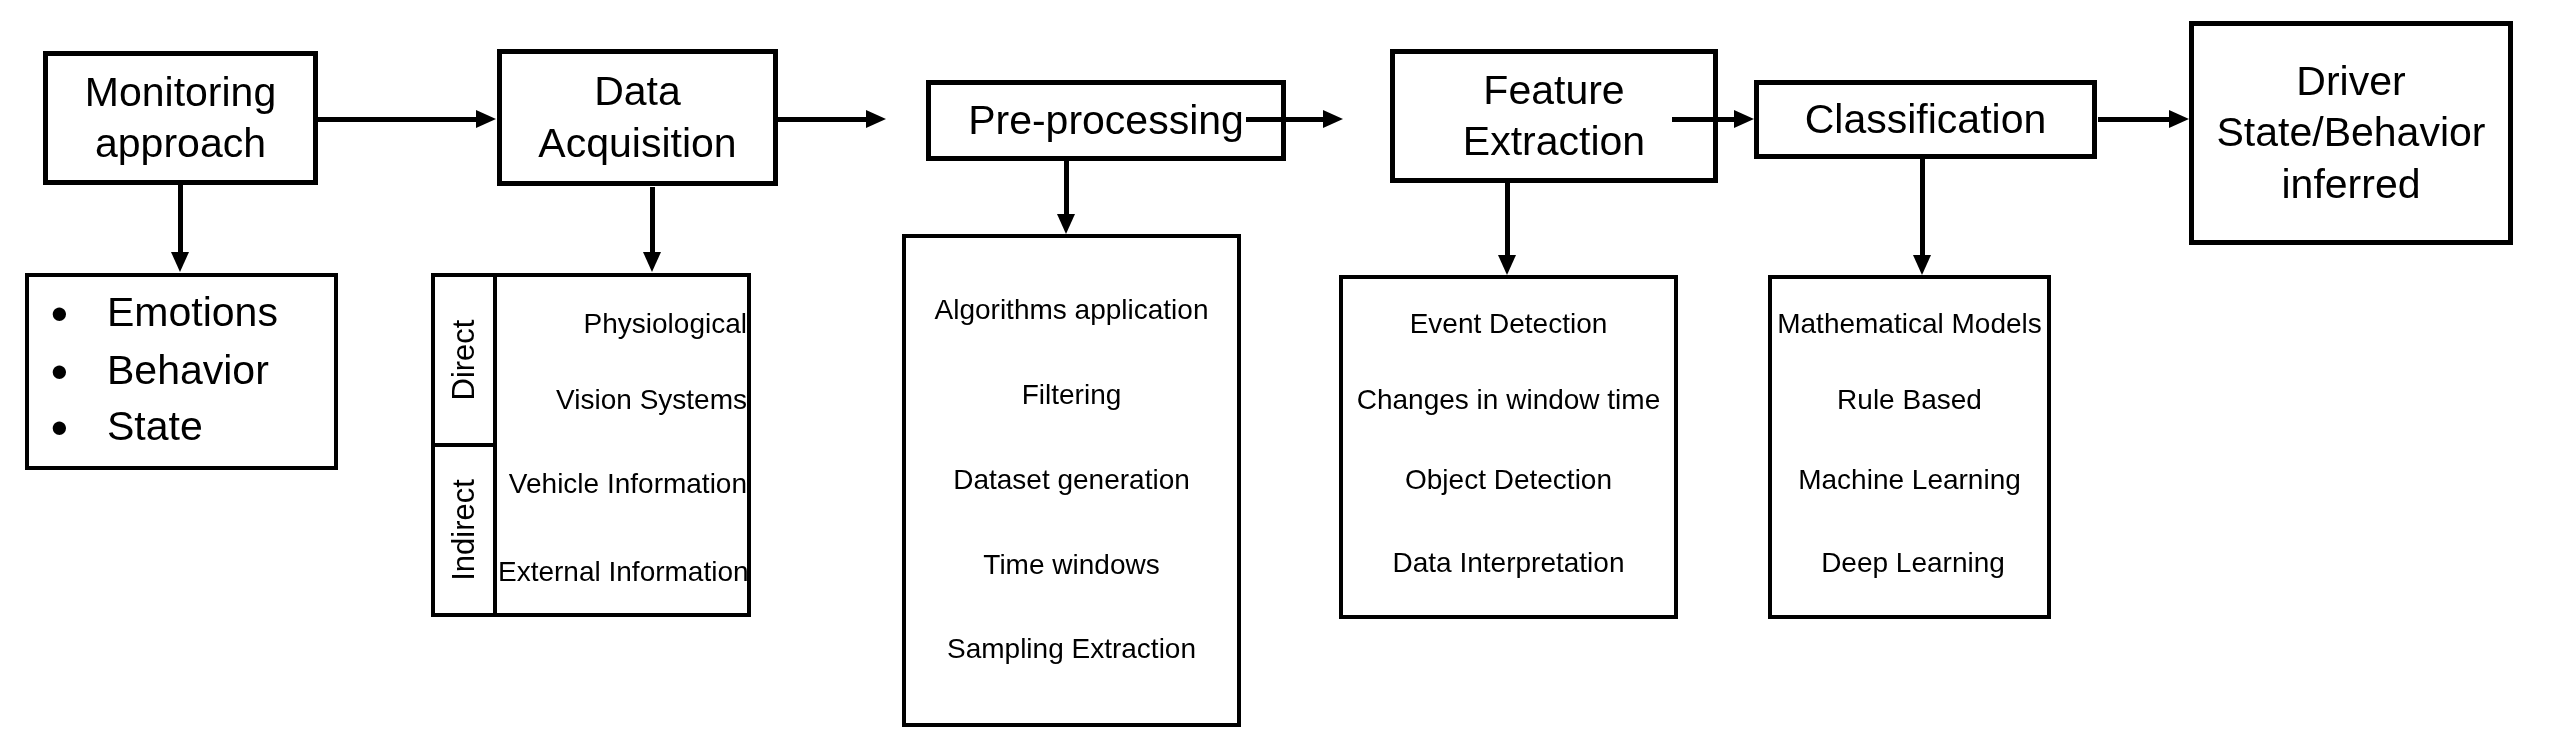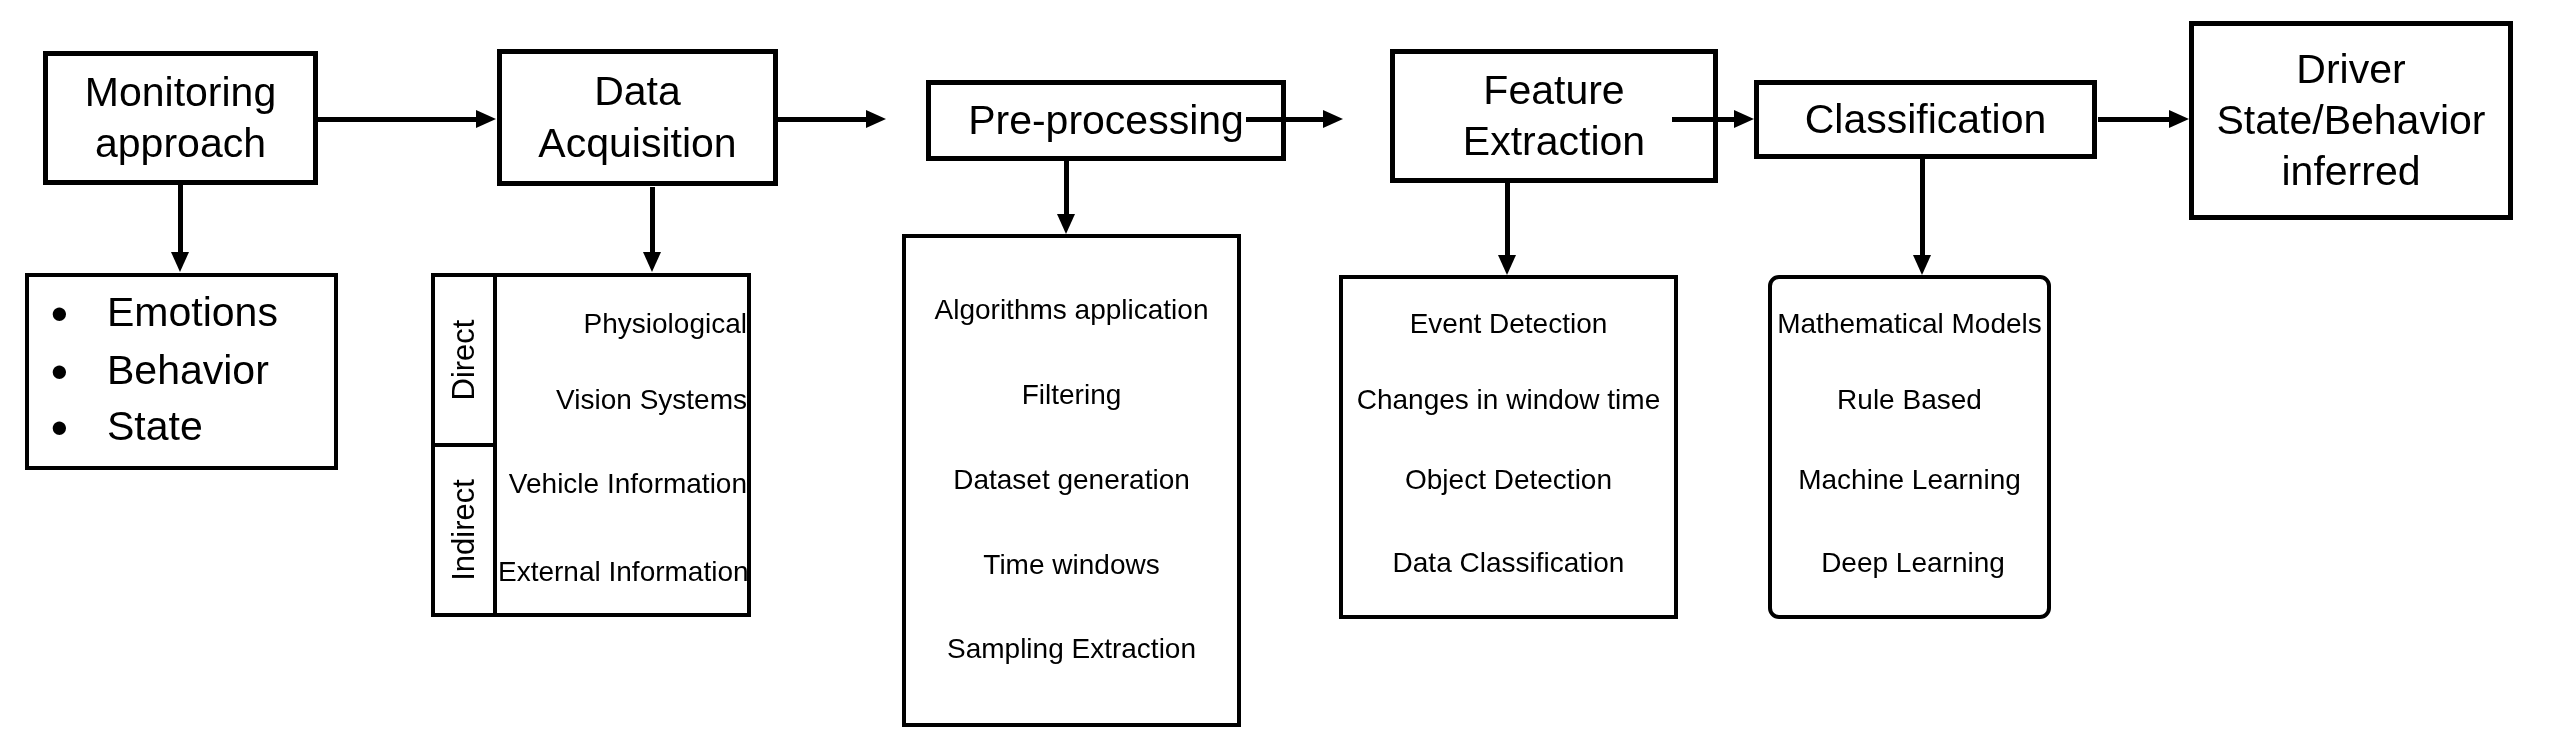--- a/index.html
+++ b/index.html
@@ -100,21 +100,21 @@
   </div>
   <div class="stage" style="left:926px; top:80px; width:360px; height:81px;">
     <span>Pre-processing</span>
   </div>
   <div class="stage" style="left:1343px; top:49px; width:328px; height:134px;margin-left:47px;">
     <span>Feature Extraction</span>
   </div>
   <div class="stage" style="left:1754px; top:80px; width:343px; height:79px;">
     <span>Classification</span>
   </div>
-  <div class="stage" style="left:2189px; top:21px; width:324px; height:199px;">
+  <div class="stage" style="left:2189px; top:21px; width:324px; height:224px;">
     <span>Driver State/Behavior inferred</span>
   </div>
 
   <div>
     <div class="hline" style="left:318px; width:163px;"></div>
     <div class="hhead" style="left:476px;"></div>
   </div>
   <div>
     <div class="hline" style="left:778px; width:91px;"></div>
     <div class="hhead" style="left:866px;"></div>
@@ -188,24 +188,24 @@
     <div class="row" style="top:157px;">Filtering</div>
     <div class="row" style="top:242px;">Dataset generation</div>
     <div class="row" style="top:327px;">Time windows</div>
     <div class="row" style="top:411px;">Sampling Extraction</div>
   </div>
 
   <div class="detail" style="left:1339px; top:275px; width:339px; height:344px;">
     <div class="row" style="top:45px;">Event Detection</div>
     <div class="row" style="top:121px;">Changes in window time</div>
     <div class="row" style="top:201px;">Object Detection</div>
-    <div class="row" style="top:284px;">Data Classification</div>
-  </div>
-
-  <div class="detail" style="left:1768px; top:275px; width:283px; height:344px;border-radius:11px;">
+    <div class="row" style="top:284px;">Data Interpretation</div>
+  </div>
+
+  <div class="detail" style="left:1768px; top:275px; width:283px; height:344px;">
     <div class="row" style="top:45px;">Mathematical Models</div>
     <div class="row" style="top:121px;">Rule Based</div>
     <div class="row" style="top:201px;">Machine Learning</div>
     <div class="row" style="top:284px;margin-left:7px;">Deep Learning</div>
   </div>
 
 </div>
 
 
 </body></html>

